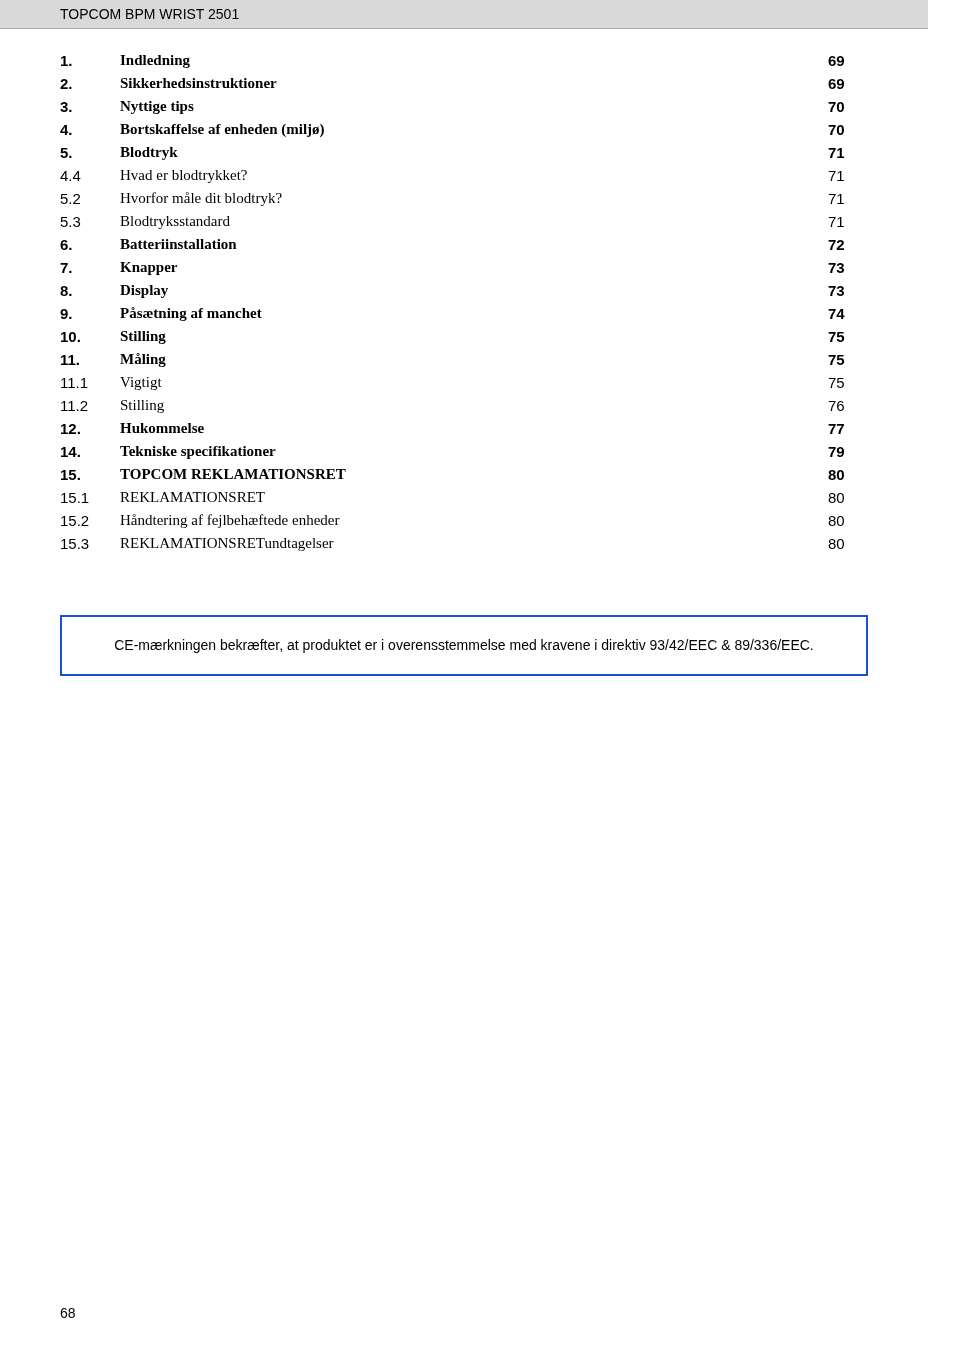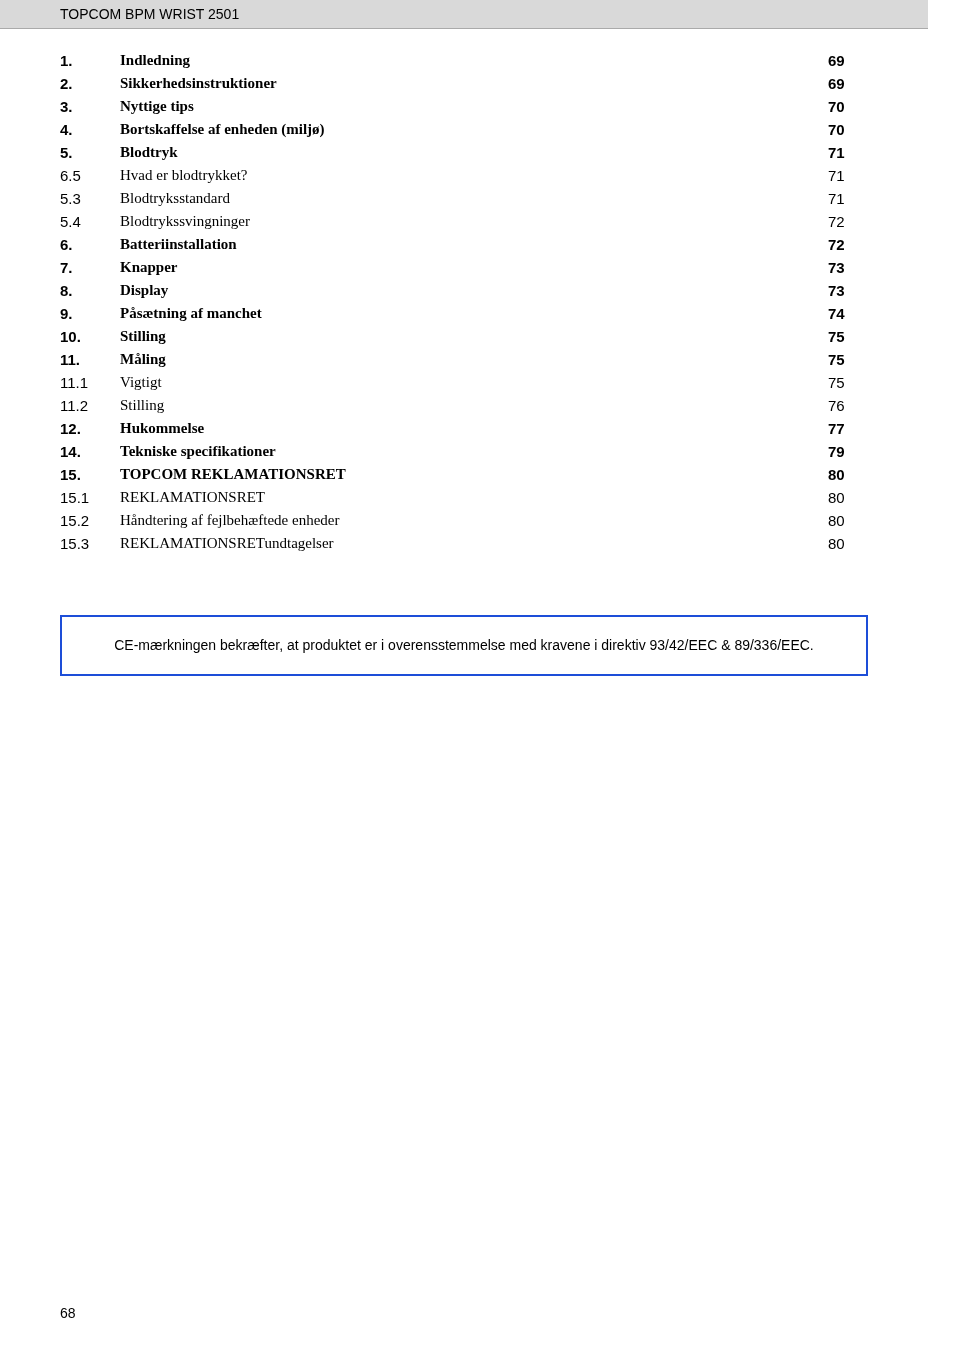--- a/index.html
+++ b/index.html
@@ -126,33 +126,33 @@
             <td class="toc-number">4.</td>
             <td class="toc-title">Bortskaffelse af enheden (miljø)</td>
             <td class="toc-page">70</td>
           </tr>
           <tr class="bold-row">
             <td class="toc-number">5.</td>
             <td class="toc-title">Blodtryk</td>
             <td class="toc-page">71</td>
           </tr>
           <tr>
-            <td class="toc-number">6.5</td>
+            <td class="toc-number">4.4</td>
             <td class="toc-title">Hvad er blodtrykket?</td>
+            <td class="toc-page">71</td>
+          </tr>
+          <tr>
+            <td class="toc-number">5.2</td>
+            <td class="toc-title">Hvorfor måle dit blodtryk?</td>
             <td class="toc-page">71</td>
           </tr>
           <tr>
             <td class="toc-number">5.3</td>
             <td class="toc-title">Blodtryksstandard</td>
             <td class="toc-page">71</td>
-          </tr>
-          <tr>
-            <td class="toc-number">5.4</td>
-            <td class="toc-title">Blodtrykssvingninger</td>
-            <td class="toc-page">72</td>
           </tr>
           <tr class="bold-row">
             <td class="toc-number">6.</td>
             <td class="toc-title">Batteriinstallation</td>
             <td class="toc-page">72</td>
           </tr>
           <tr class="bold-row">
             <td class="toc-number">7.</td>
             <td class="toc-title">Knapper</td>
             <td class="toc-page">73</td>

